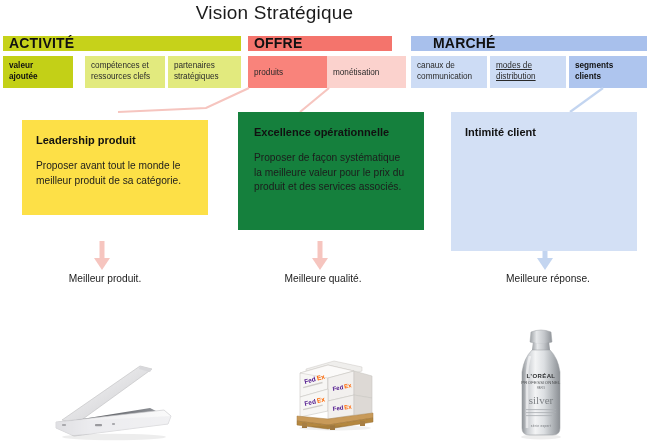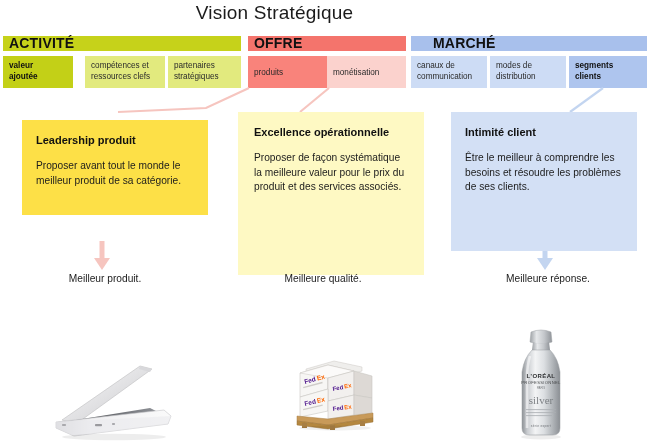--- a/index.html
+++ b/index.html
@@ -119,39 +119,39 @@
   <div class="sub-cell" style="left:85px; top:56px; width:80px; background:#e2ea7e;">
     <span style="white-space:pre-line;">compétences et
 ressources clefs</span>
   </div>
 
   <div class="sub-cell" style="left:168px; top:56px; width:73px; background:#e2ea7e;">
     <span style="white-space:pre-line;">partenaires
 stratégiques</span>
   </div>
 
-  <div class="cat-header" style="left:248px; top:36px; width:158px; background:#f4746c;">OFFRE</div>
+  <div class="cat-header" style="left:248px; top:36px; width:144px; background:#f4746c;">OFFRE</div>
 
   <div class="sub-cell" style="left:248px; top:56px; width:84px; background:#f9837b; display:flex; align-items:center; padding-top:0;text-align:center;">
     <span style="white-space:pre-line;">produits</span>
   </div>
 
   <div class="sub-cell" style="left:327px; top:56px; width:79px; background:#fbd2cd; display:flex; align-items:center; padding-top:0;">
     <span style="white-space:pre-line;">monétisation</span>
   </div>
 
   <div class="cat-header" style="left:411px; top:36px; width:236px; background:#a8c0ec;padding-left:22px;">MARCHÉ</div>
 
   <div class="sub-cell" style="left:411px; top:56px; width:76px; background:#cddcf5;">
     <span style="white-space:pre-line;">canaux de
 communication</span>
   </div>
 
   <div class="sub-cell" style="left:490px; top:56px; width:76px; background:#cddcf5;">
-    <span style="white-space:pre-line;">modes de
+    <span style="white-space:pre-line;text-decoration:underline;">modes de
 distribution</span>
   </div>
 
   <div class="sub-cell strong" style="left:569px; top:56px; width:78px; background:#aec5ee;">
     <span style="white-space:pre-line;text-align:right;">segments
 clients</span>
   </div>
 
   <svg id="connectors" viewBox="0 0 650 445" xmlns="http://www.w3.org/2000/svg">
 
@@ -175,28 +175,27 @@
       <line x1="545" y1="241" x2="545" y2="260" stroke="#c3d5f0" stroke-width="5"></line>
       <polygon points="537,258 553,258 545,270" fill="#c3d5f0"></polygon>
     </g>
   </svg>
 
   <div class="concept-box" style="left:22px; top:120px; width:186px; height:95px; background:#fde047;">
     <div class="concept-title">Leadership produit</div>
     <div class="concept-body">Proposer avant tout le monde le meilleur produit de sa catégorie.</div>
   </div>
 
-  <div class="concept-box" style="left:238px; top:112px; width:186px; height:163px; background:#fef9c3;padding-left:16px;">
+  <div class="concept-box" style="left:238px; top:112px; width:186px; height:118px; background:#15803d;padding-left:16px;">
     <div class="concept-title">Excellence opérationnelle</div>
     <div class="concept-body">Proposer de façon systématique la meilleure valeur pour le prix du produit et des services associés.</div>
   </div>
 
   <div class="concept-box" style="left:451px; top:112px; width:186px; height:139px; background:#d3e0f5;">
     <div class="concept-title">Intimité client</div>
-    <div class="concept-body">Être le meilleur à comprendre les besoins et résoudre les problèmes de ses clients.</div>
   </div>
 
   <div class="outcome" style="left:12px; top:272px; width:186px;">Meilleur produit.</div>
   <div class="outcome" style="left:230px; top:272px; width:186px;">Meilleure qualité.</div>
   <div class="outcome" style="left:455px; top:272px; width:186px;">Meilleure réponse.</div>
 
   <div class="product-img" style="left:40px; top:358px; width:150px; height:85px;">
     <svg viewBox="0 0 150 85" width="150" height="85" xmlns="http://www.w3.org/2000/svg">
       <defs>
         <linearGradient id="lidGrad" x1="0" y1="0" x2="1" y2="1">

